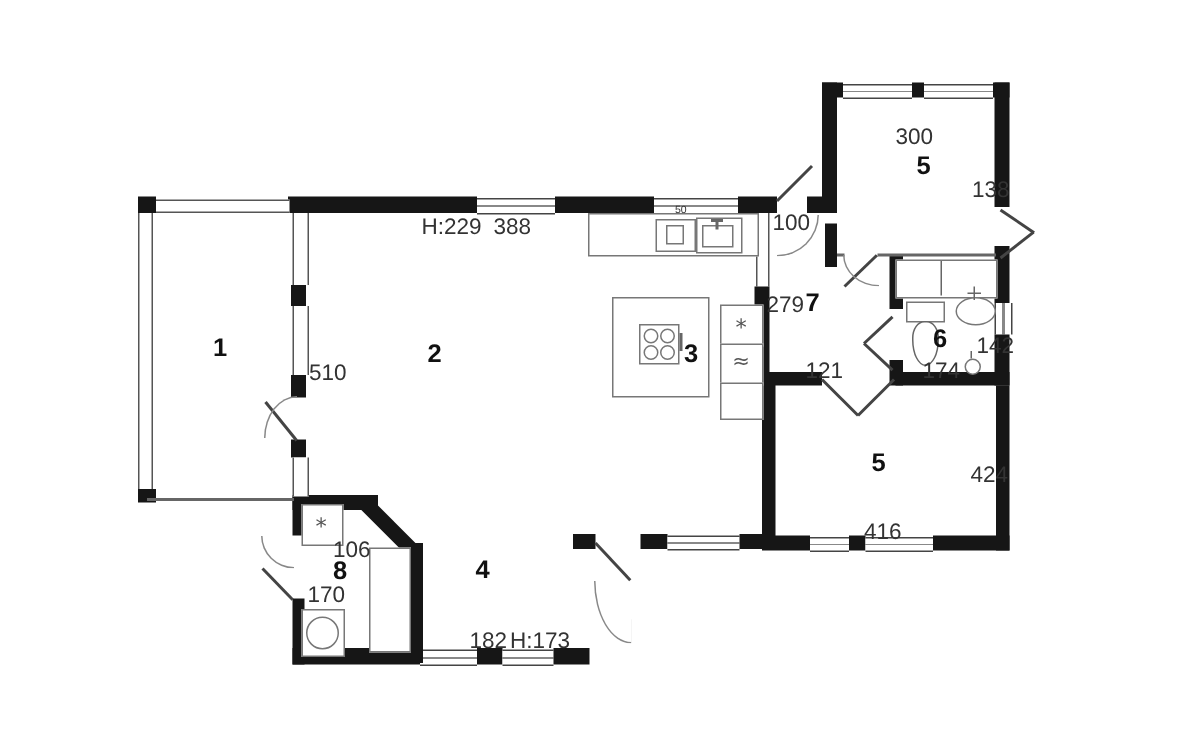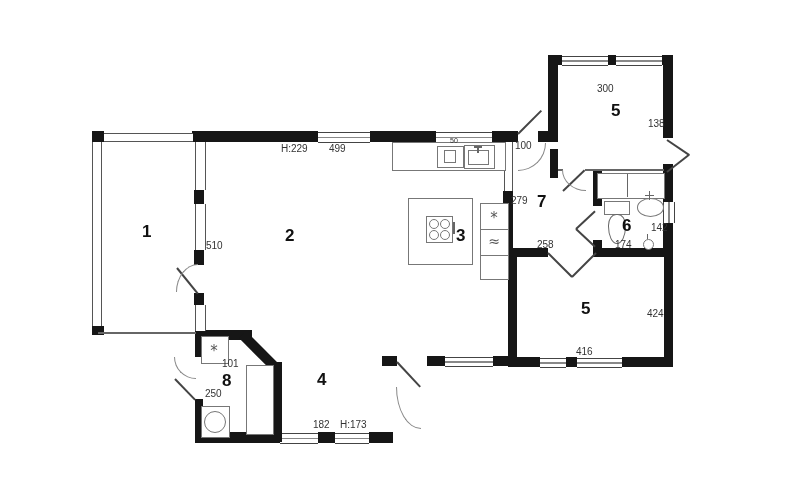--- a/index.html
+++ b/index.html
@@ -13,21 +13,21 @@
   .glassh{position:absolute;background:#fff;border-top:1px solid #555;border-bottom:1px solid #555;}
   .glassv{position:absolute;background:#fff;border-left:1px solid #555;border-right:1px solid #555;}
   .tline{position:absolute;background:#666;}
   .leaf{position:absolute;height:2px;background:#444;transform-origin:0 50%;}
   .arcbl{position:absolute;border-left:1px solid #888;border-bottom:1px solid #888;border-bottom-left-radius:100% 100%;}
   .arcbr{position:absolute;border-right:1px solid #888;border-bottom:1px solid #888;border-bottom-right-radius:100% 100%;}
   .arctl{position:absolute;border-left:1px solid #888;border-top:1px solid #888;border-top-left-radius:100% 100%;}
   .box{position:absolute;background:#fff;border:1px solid #777;}
   .circ{position:absolute;border:1px solid #777;border-radius:50%;background:#fff;}
   .room{position:absolute;font-weight:bold;font-size:17px;color:#111;}
-  .dim{position:absolute;font-size:10px;color:#333;white-space:nowrap;}
+  .dim{position:absolute;font-size:15px;color:#333;white-space:nowrap;}
   .icn{position:absolute;color:#555;font-family:"DejaVu Sans",sans-serif;text-align:center;line-height:1;}
   .bowl{position:absolute;border:1px solid #666;background:#fff;border-radius:45% 45% 50% 50%/38% 38% 58% 58%;}
 </style>
 </head>
 <body>
 
 <div id="stage">
 
   <div class="w" style="left:192px;top:131px;width:126px;height:11px"></div>
   <div class="win" style="left:318px;top:132px;width:52px;height:9px"></div>
@@ -164,30 +164,30 @@
   <div class="room" style="left:285px;top:226px">2</div>
   <div class="room" style="left:456px;top:226px">3</div>
   <div class="room" style="left:317px;top:370px">4</div>
   <div class="room" style="left:611px;top:101px">5</div>
   <div class="room" style="left:581px;top:299px">5</div>
   <div class="room" style="left:622px;top:216px">6</div>
   <div class="room" style="left:537px;top:192px">7</div>
   <div class="room" style="left:222px;top:371px">8</div>
 
   <div class="dim" style="left:281px;top:143px">H:229</div>
-  <div class="dim" style="left:329px;top:143px">499</div>
+  <div class="dim" style="left:329px;top:143px">388</div>
   <div class="dim" style="left:450px;top:137px;font-size:7px">50</div>
   <div class="dim" style="left:515px;top:140px">100</div>
   <div class="dim" style="left:597px;top:83px">300</div>
   <div class="dim" style="left:648px;top:118px">138</div>
   <div class="dim" style="left:511px;top:195px">279</div>
   <div class="dim" style="left:206px;top:240px">510</div>
-  <div class="dim" style="left:537px;top:239px">258</div>
+  <div class="dim" style="left:537px;top:239px">121</div>
   <div class="dim" style="left:651px;top:222px">142</div>
   <div class="dim" style="left:615px;top:239px">174</div>
   <div class="dim" style="left:647px;top:308px">424</div>
   <div class="dim" style="left:576px;top:346px">416</div>
-  <div class="dim" style="left:222px;top:358px">101</div>
-  <div class="dim" style="left:205px;top:388px">250</div>
+  <div class="dim" style="left:222px;top:358px">106</div>
+  <div class="dim" style="left:205px;top:388px">170</div>
   <div class="dim" style="left:313px;top:419px">182</div>
   <div class="dim" style="left:340px;top:419px">H:173</div>
 
 </div>
 
 </body></html>

